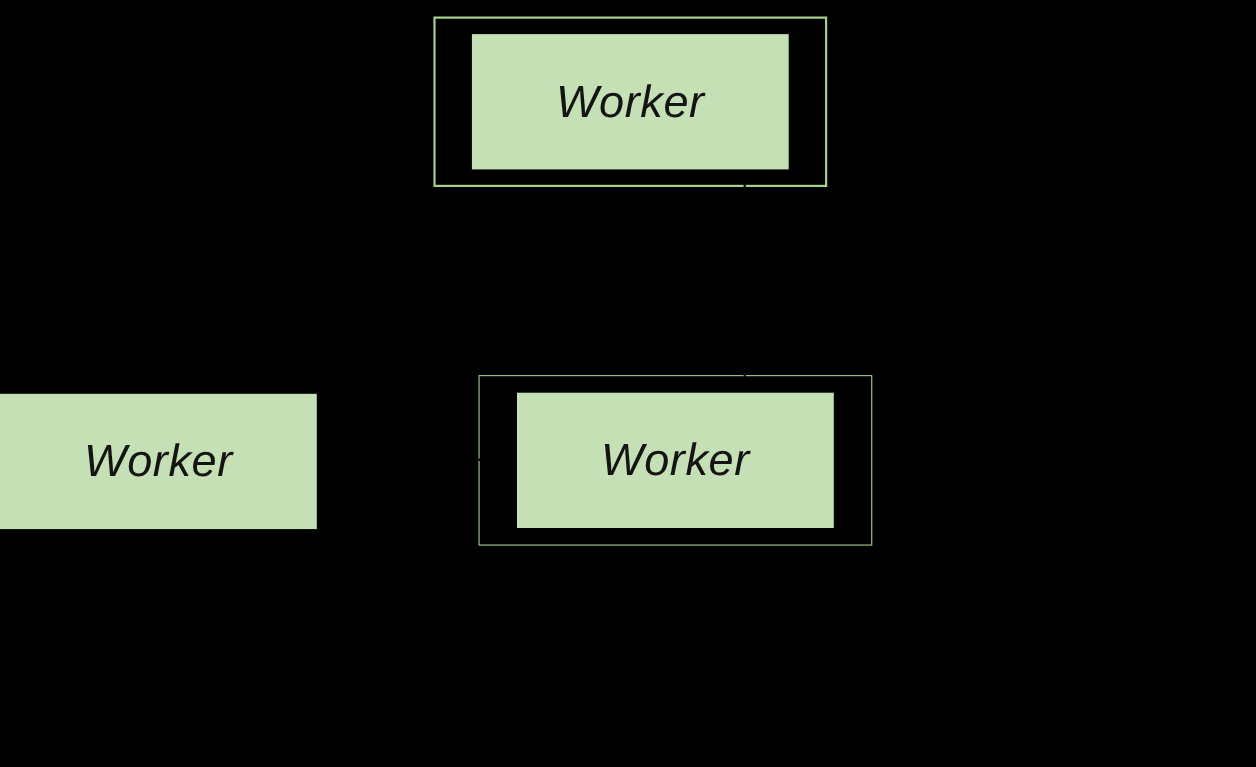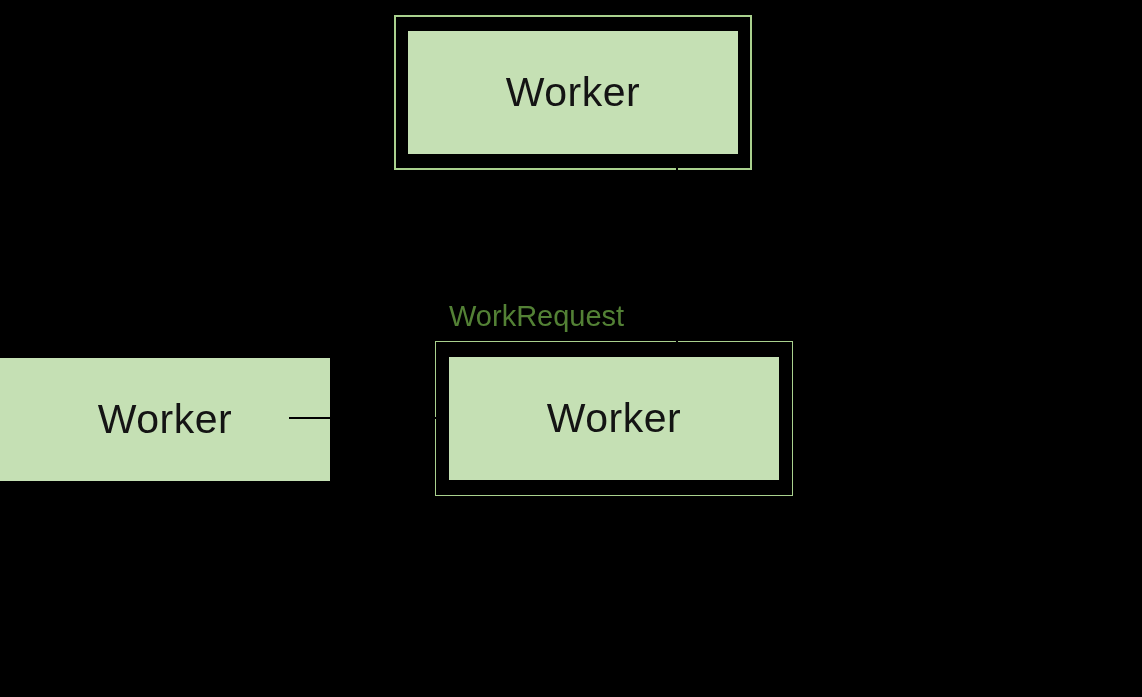--- a/index.html
+++ b/index.html
@@ -35,27 +35,28 @@
   }
   .group-middle {
     left: 435px;
     top: 341px;
     width: 358px;
     height: 155px;
     border-width: 1.5px;
   }
   .node {
     box-sizing: border-box;
-    width: 330px;
+    width: 288px;
     height: 123px;
     background: var(--node-fill, #C5E0B4);
     display: flex;
     align-items: center;
     justify-content: center;
     z-index: 2;
+    font-style: italic;
   }
   .node-left {
     position: absolute;
     left: 0;
     top: 358px;
   }
   .node-label {
     font-size: 41px;
     line-height: 1;
     color: var(--node-text, #141414);
@@ -96,21 +97,20 @@
 <div class="canvas">
 
   <div class="group-box group-top">
     <div class="node">
       <span class="node-label">Worker</span>
     </div>
   </div>
 
   <div class="connector connector-v"></div>
 
-  <div class="workrequest-label">WorkRequest</div>
 
   <div class="group-box group-middle">
     <div class="node">
       <span class="node-label">Worker</span>
     </div>
   </div>
 
   <div class="node node-left">
     <span class="node-label">Worker</span>
   </div>

